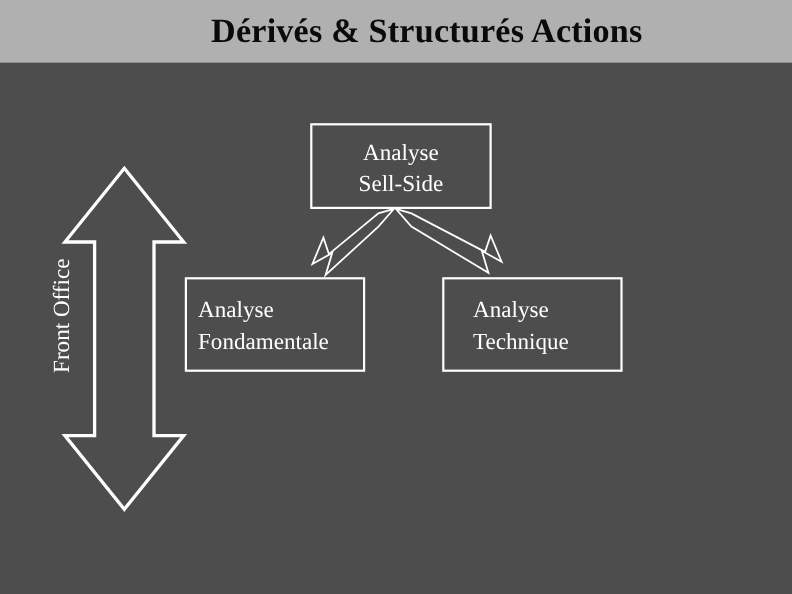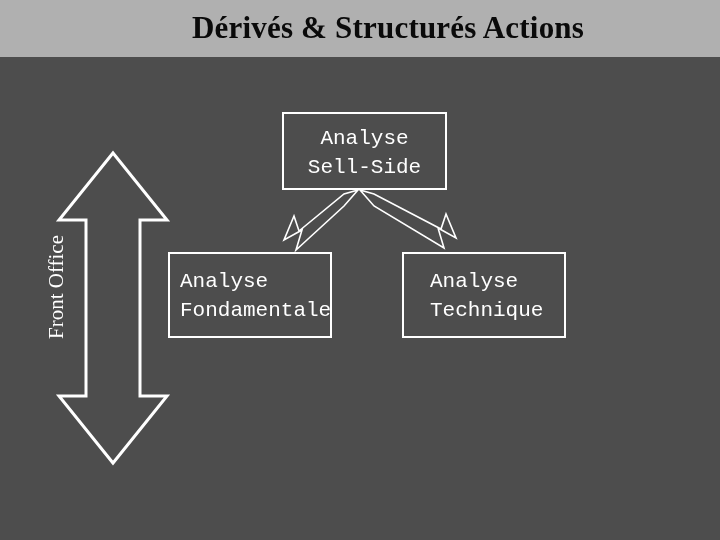--- a/index.html
+++ b/index.html
@@ -52,21 +52,20 @@
     box-sizing: border-box;
     color: #ffffff;
     font-family: "Liberation Serif", "DejaVu Serif", serif;
     font-size: 21px;
     line-height: 29px;
     background: transparent;
   }
   .node-box .node-text {
     display: block;
     white-space: pre-line;
-    font-family: Liberation Mono, monospace;
   }
 
   #box-sell-side {
     left: 282px;
     top: 112px;
     width: 165px;
     height: 78px;
     text-align: center;
     padding-top: 10px;
   }

